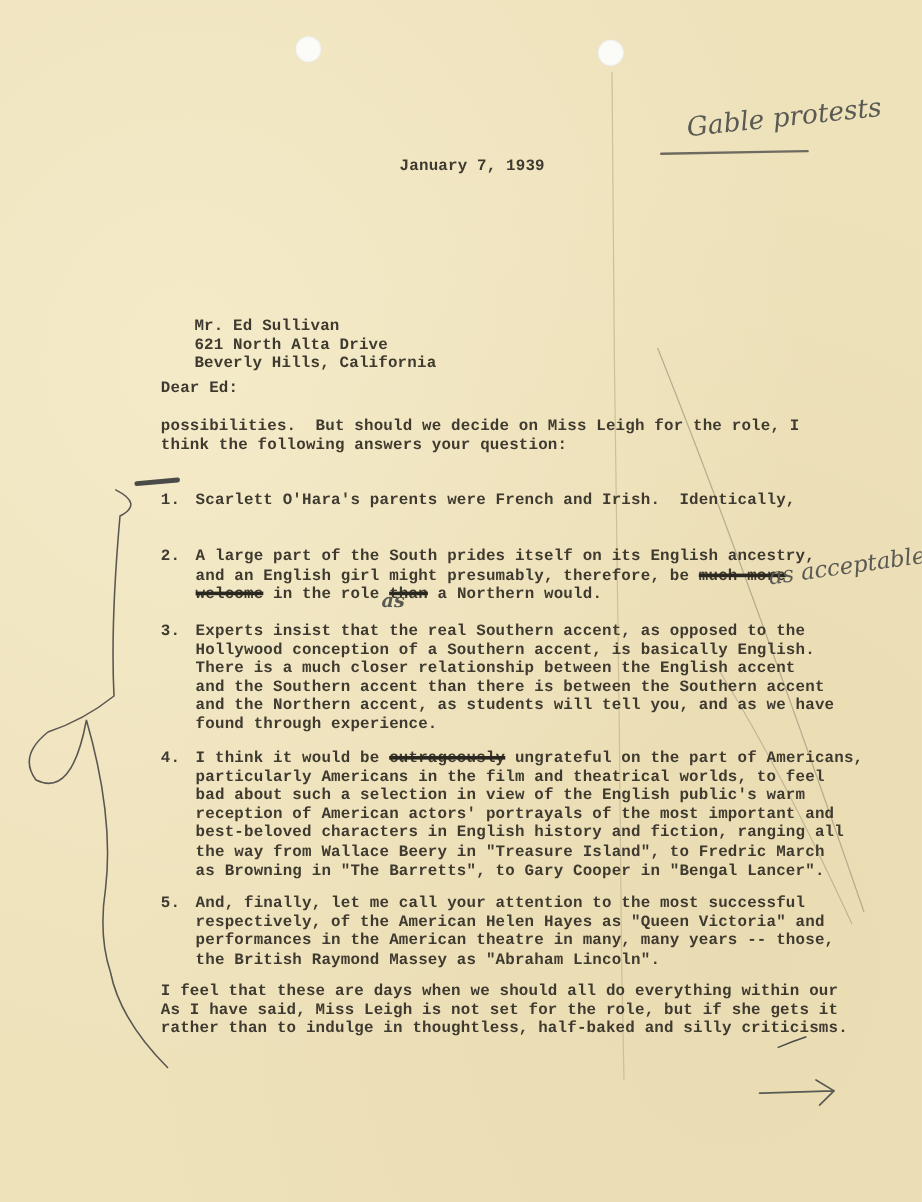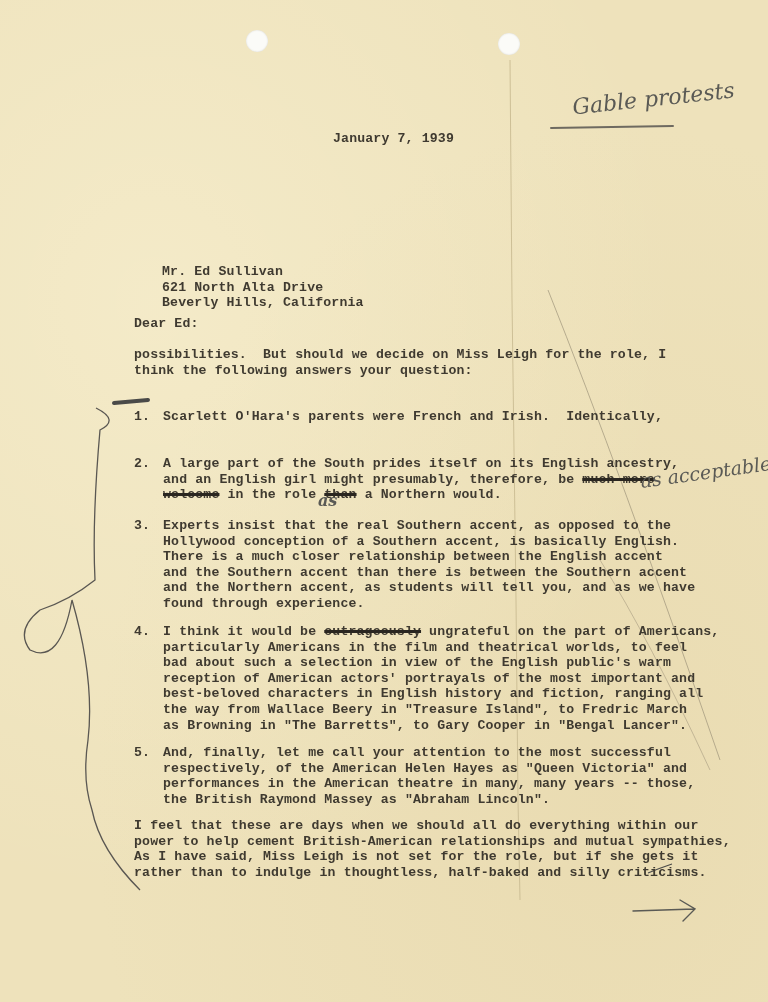--- a/index.html
+++ b/index.html
@@ -103,13 +103,13 @@
 <div class="typed item" style="top:624px;">
   <span class="num">4.</span>
   <div class="body"><div><span>I think it would be </span><span class="strike">outrageously</span><span> ungrateful on the part of Americans,</span></div><div>particularly Americans in the film and theatrical worlds, to feel</div><div>bad about such a selection in view of the English public's warm</div><div>reception of American actors' portrayals of the most important and</div><div>best-beloved characters in English history and fiction, ranging all</div><div>the way from Wallace Beery in "Treasure Island", to Fredric March</div><div>as Browning in "The Barretts", to Gary Cooper in "Bengal Lancer".</div></div>
 </div>
 
 <div class="typed item" style="top:745px;">
   <span class="num">5.</span>
   <div class="body"><div>And, finally, let me call your attention to the most successful</div><div>respectively, of the American Helen Hayes as "Queen Victoria" and</div><div>performances in the American theatre in many, many years -- those,</div><div>the British Raymond Massey as "Abraham Lincoln".</div></div>
 </div>
 
-<div class="typed closing"><div>I feel that these are days when we should all do everything within our</div><div>power to help cement British-American relationships and mutual sympathies,</div><div>As I have said, Miss Leigh is not set for the role, but if she gets it</div><div>rather than to indulge in thoughtless, half-baked and silly criticisms.</div></div>
+<div class="typed closing"><div>I feel that these are days when we should all do everything within our</div><div>As I have said, Miss Leigh is not set for the role, but if she gets it</div><div>rather than to indulge in thoughtless, half-baked and silly criticisms.</div></div>
 
 </body></html>

